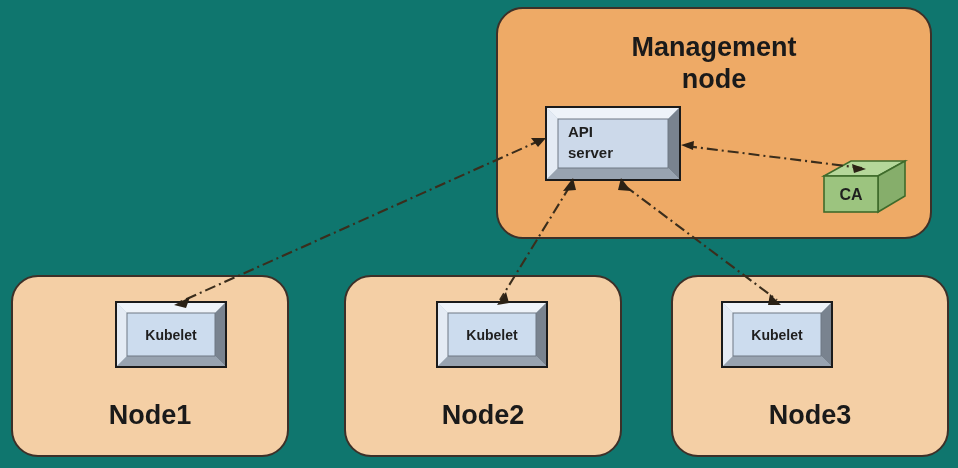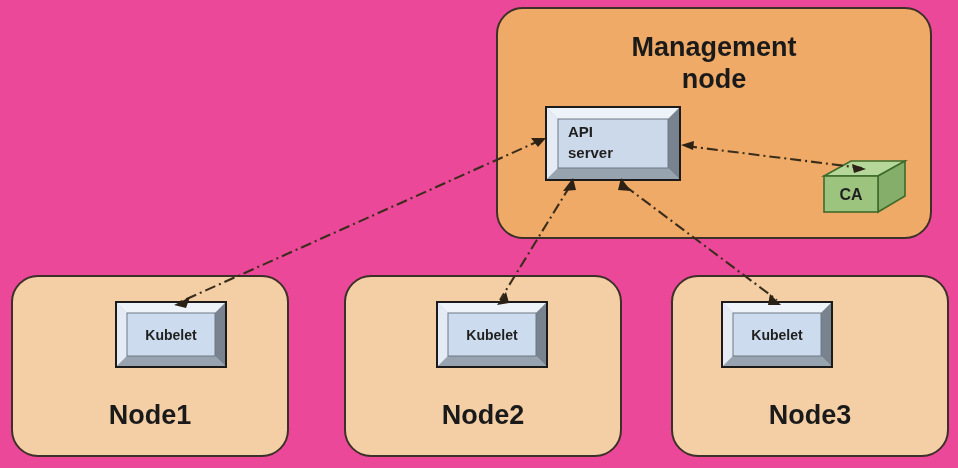--- a/index.html
+++ b/index.html
@@ -7,21 +7,21 @@
     padding: 0;
     background: #ffffff;
   }
   body {
     font-family: "Liberation Sans", sans-serif;
   }
   #diagram-root {
     position: relative;
     width: 958px;
     height: 468px;
-    background: #ec4899;
+    background: #0f766e;
     overflow: hidden;
   }
   #diagram-svg {
     position: absolute;
     left: 0;
     top: 0;
     width: 958px;
     height: 468px;
   }
   .grp-label {

